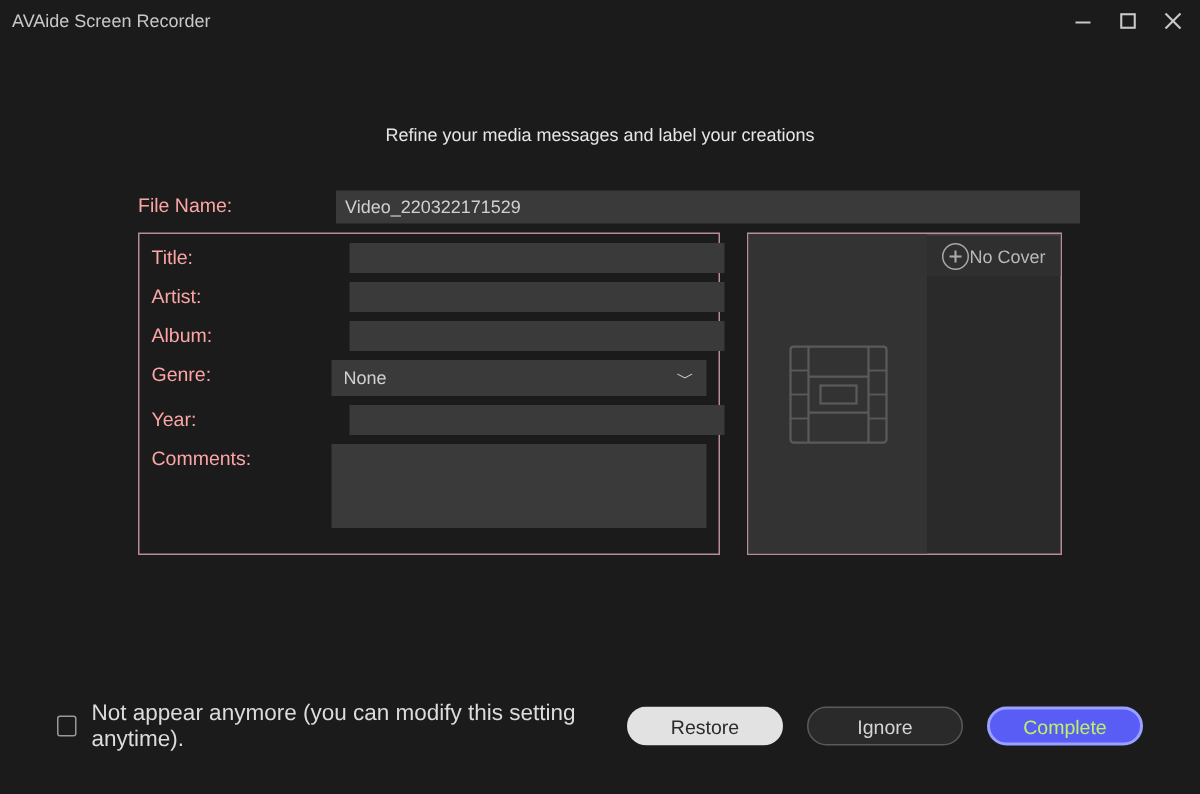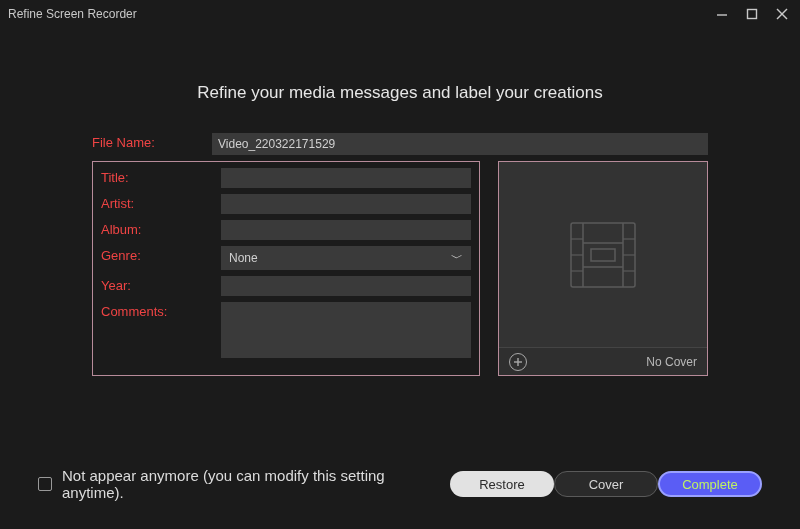--- a/index.html
+++ b/index.html
@@ -15,33 +15,34 @@
     display: flex;
     align-items: center;
     padding: 0 8px;
     background: #1b1b1b;
   }
   .titlebar .title { font-size: 12px; color: #c8c8c8; }
   .winbtns { margin-left: auto; display: flex; gap: 10px; align-items: center; }
   .winbtn { width: 20px; height: 20px; display: flex; align-items: center; justify-content: center; color:#c8c8c8; cursor: pointer; }
   .winbtn svg { stroke: #c8c8c8; }
   .content { position: relative; height: calc(529px - 28px); }
-  .heading { text-align: center; font-size: 17px; color: #e6e6e6; padding-top: 55px; padding-bottom: 30px; font-weight: 400; }
+  .heading { text-align: center; font-size: 12px; color: #e6e6e6; padding-top: 55px; padding-bottom: 30px; font-weight: 400; }
   .form-wrap { padding: 0 92px; }
   .row { display: flex; align-items: flex-start; margin-bottom: 6px; }
-  .row label { width: 120px; color: #ef4444; font-size: 13px; padding-top: 2px; }
+  .row label { width: 120px; color: #fca5a5; font-size: 13px; padding-top: 2px; }
   .row .control { flex: 1; }
   .textinput {
     width: 100%;
     background: #3a3a3a;
     border: none;
     height: 20px;
     color: #d0d0d0;
     padding: 0 6px;
     font-size: 12px;
+    margin-left: 12px;
   }
   .textarea {
     width: 100%;
     background: #3a3a3a;
     border: none;
     height: 56px;
     resize: none;
   }
   .select {
     width: 100%;
@@ -55,21 +56,20 @@
     font-size: 12px;
     cursor: pointer;
   }
   .select .chev { font-size: 12px; }
   .two-col { display: flex; gap: 18px; }
   .left-panel { flex: 1; border: 1px solid #b78b9a; padding: 6px 8px 8px 8px; }
   .right-panel {
     width: 210px;
     border: 1px solid #b78b9a;
     display: flex;
-    flex-direction: column;
     background: #2a2a2a;
   }
   .cover-area {
     flex: 1;
     display: flex;
     align-items: center;
     justify-content: center;
     background: #333333;
   }
   .cover-footer {
@@ -94,36 +94,36 @@
     display: flex;
     align-items: center;
     padding: 0 38px;
   }
   .checkbox {
     width: 14px; height: 14px; border: 1px solid #999; border-radius: 2px;
     margin-right: 10px;
     cursor:pointer;
   }
   .checklabel { font-size: 15px; color: #dcdcdc; }
-  .btns { margin-left: auto; display: flex; gap: 0; }
+  .btns { margin-left: auto; display: flex; gap: 16px; }
   .btn {
     min-width: 104px; height: 26px; border-radius: 13px;
     display: flex; align-items: center; justify-content: center;
     font-size: 13px; cursor: pointer;
     border: 1px solid transparent;
   }
   .btn-restore { background: #e2e2e2; color: #2b2b2b; }
   .btn-ignore { background: #2a2a2a; color: #d6d6d6; border: 1px solid #5a5a5a; }
   .btn-complete { background: #5a5df5; color: #bef264; border: 2px solid #9aa0ff; }
 </style>
 </head>
 <body>
 
 <div class="titlebar">
-  <div class="title">Refine Screen Recorder</div>
+  <div class="title">AVAide Screen Recorder</div>
   <div class="winbtns">
     <div class="winbtn">
       <svg width="14" height="14">
           <line x1="2" y1="8" x2="12" y2="8" stroke-width="1.4"></line>
         </svg>
     </div>
     <div class="winbtn">
       <svg width="14" height="14">
           <rect x="2.5" y="2.5" width="9" height="9" fill="none" stroke-width="1.4"></rect>
         </svg>
@@ -218,17 +218,17 @@
         </div>
       </div>
     </div>
   </div>
 
   <div class="bottombar">
     <div class="checkbox"></div>
     <div class="checklabel">Not appear anymore (you can modify this setting anytime).</div>
     <div class="btns">
       <div class="btn btn-restore">Restore</div>
-      <div class="btn btn-ignore">Cover</div>
+      <div class="btn btn-ignore">Ignore</div>
       <div class="btn btn-complete">Complete</div>
     </div>
   </div>
 </div>
 
 </body></html>

